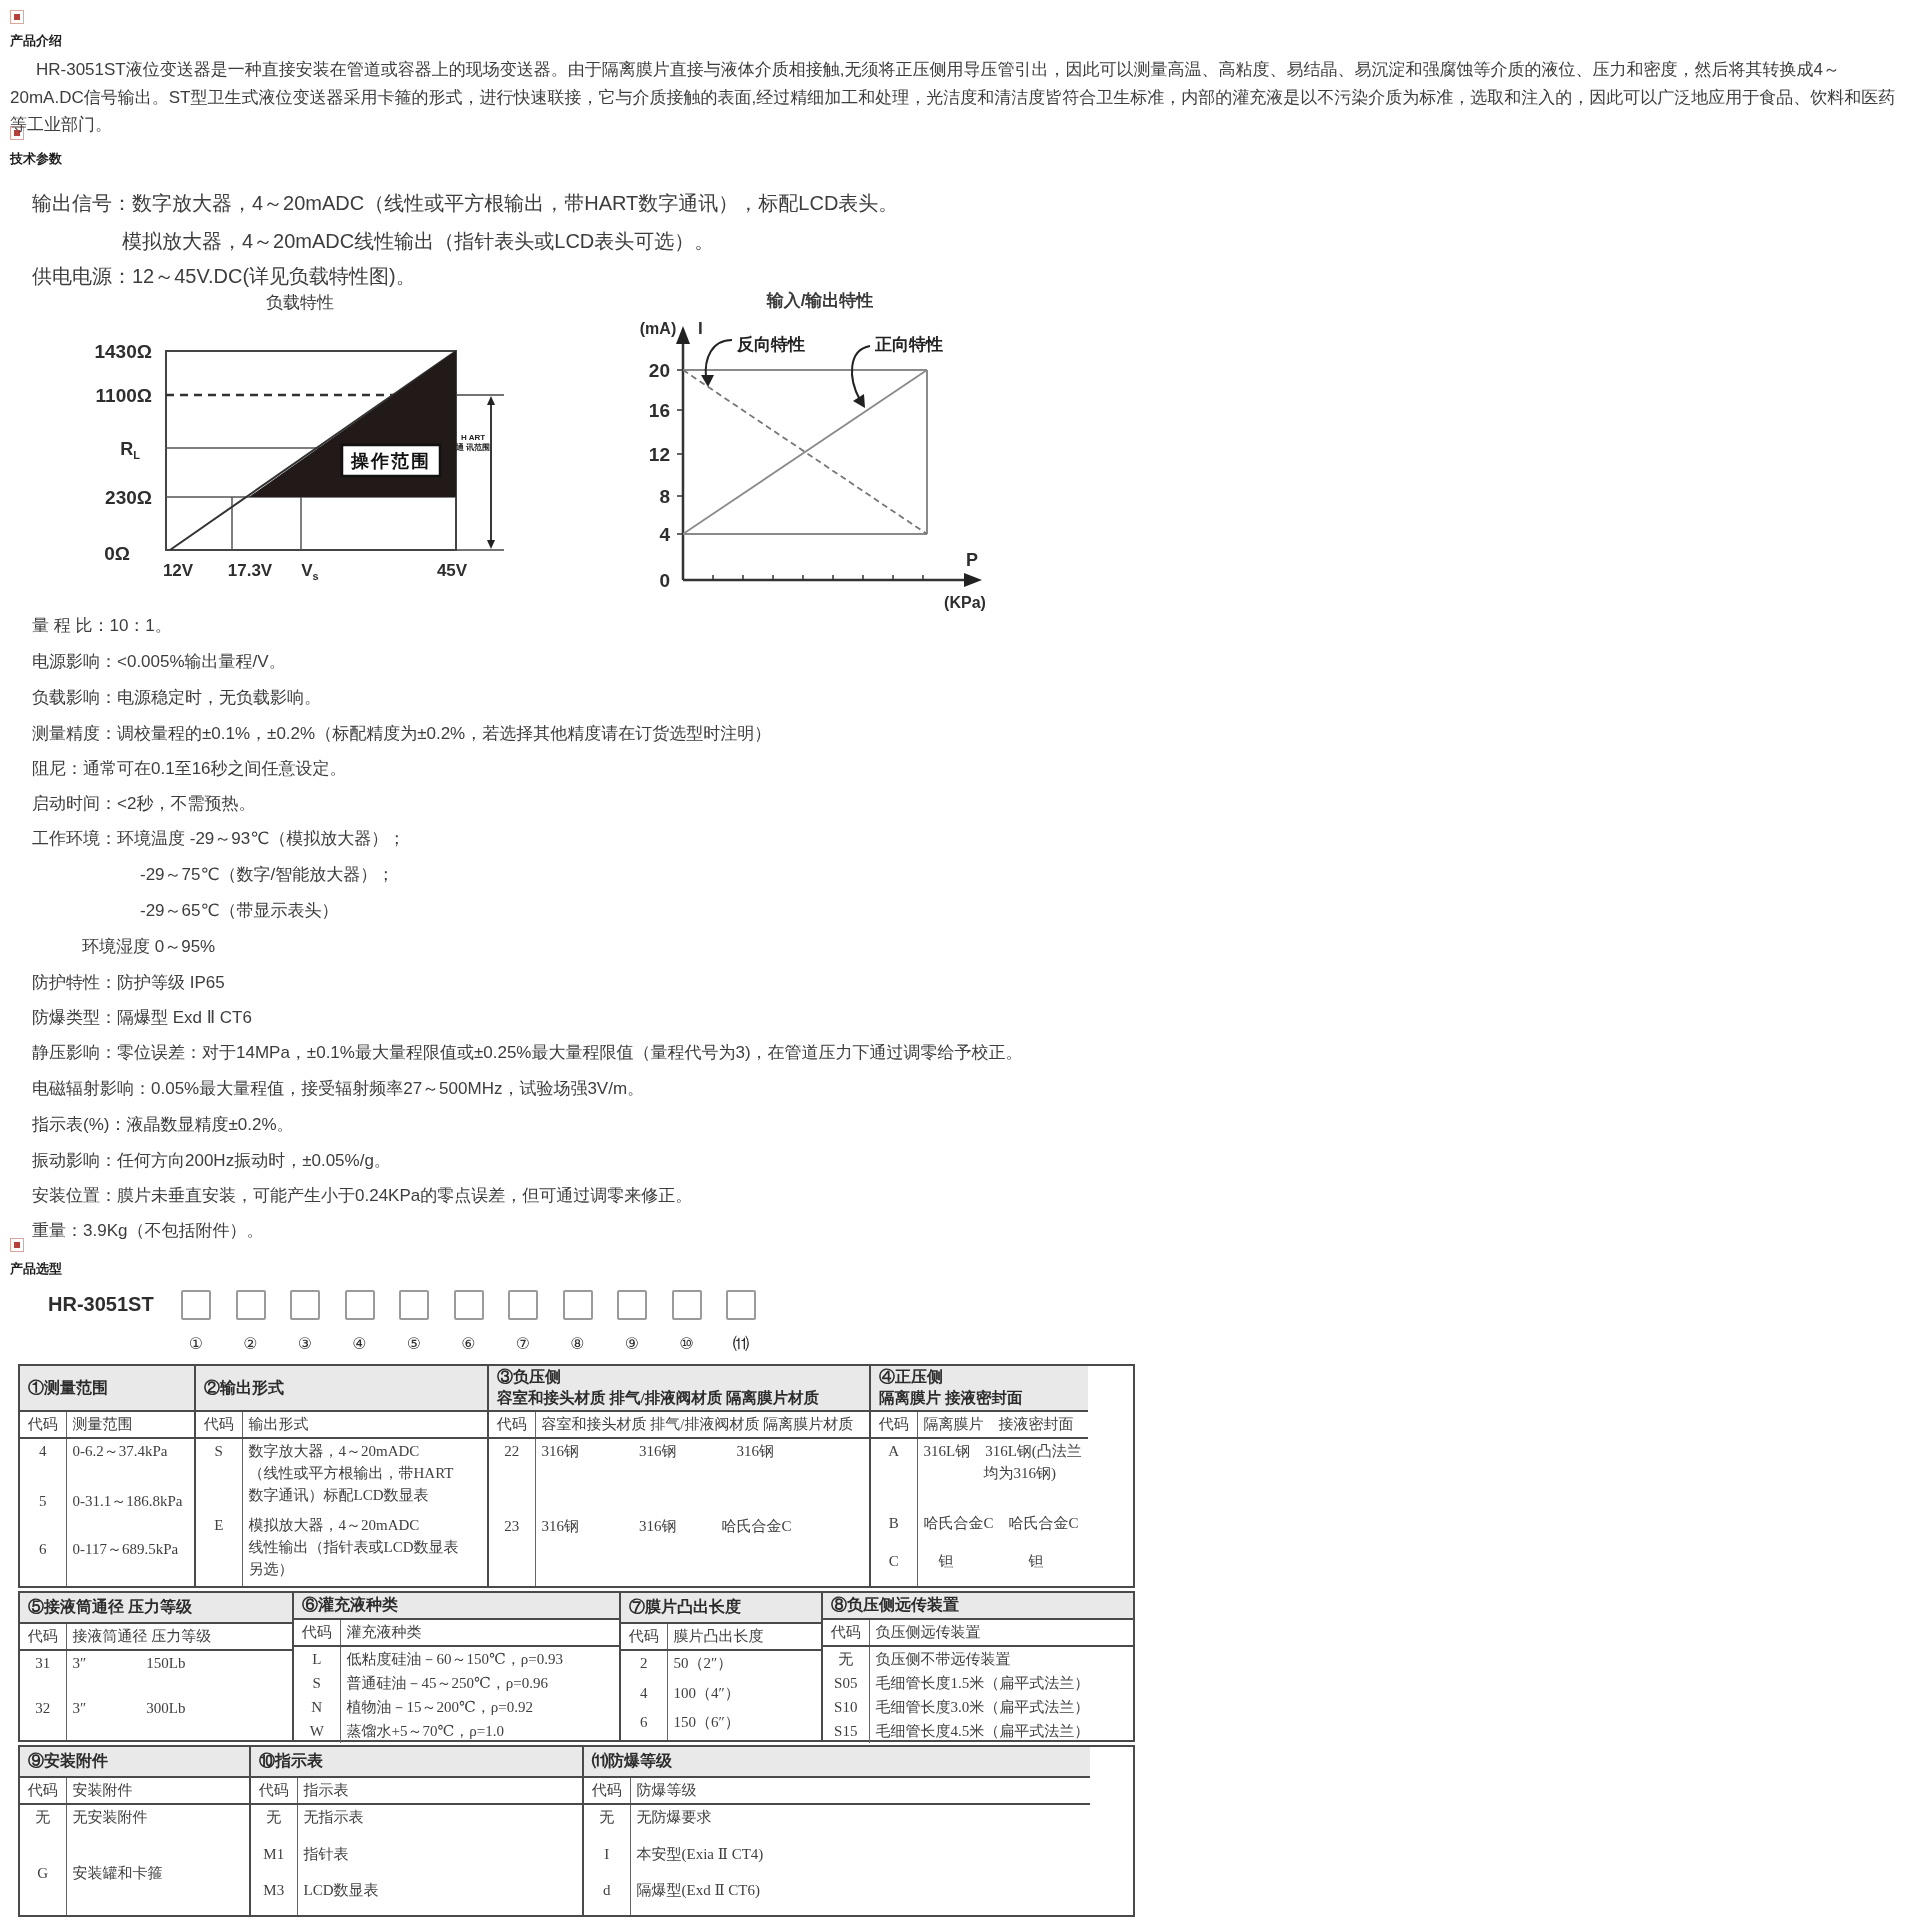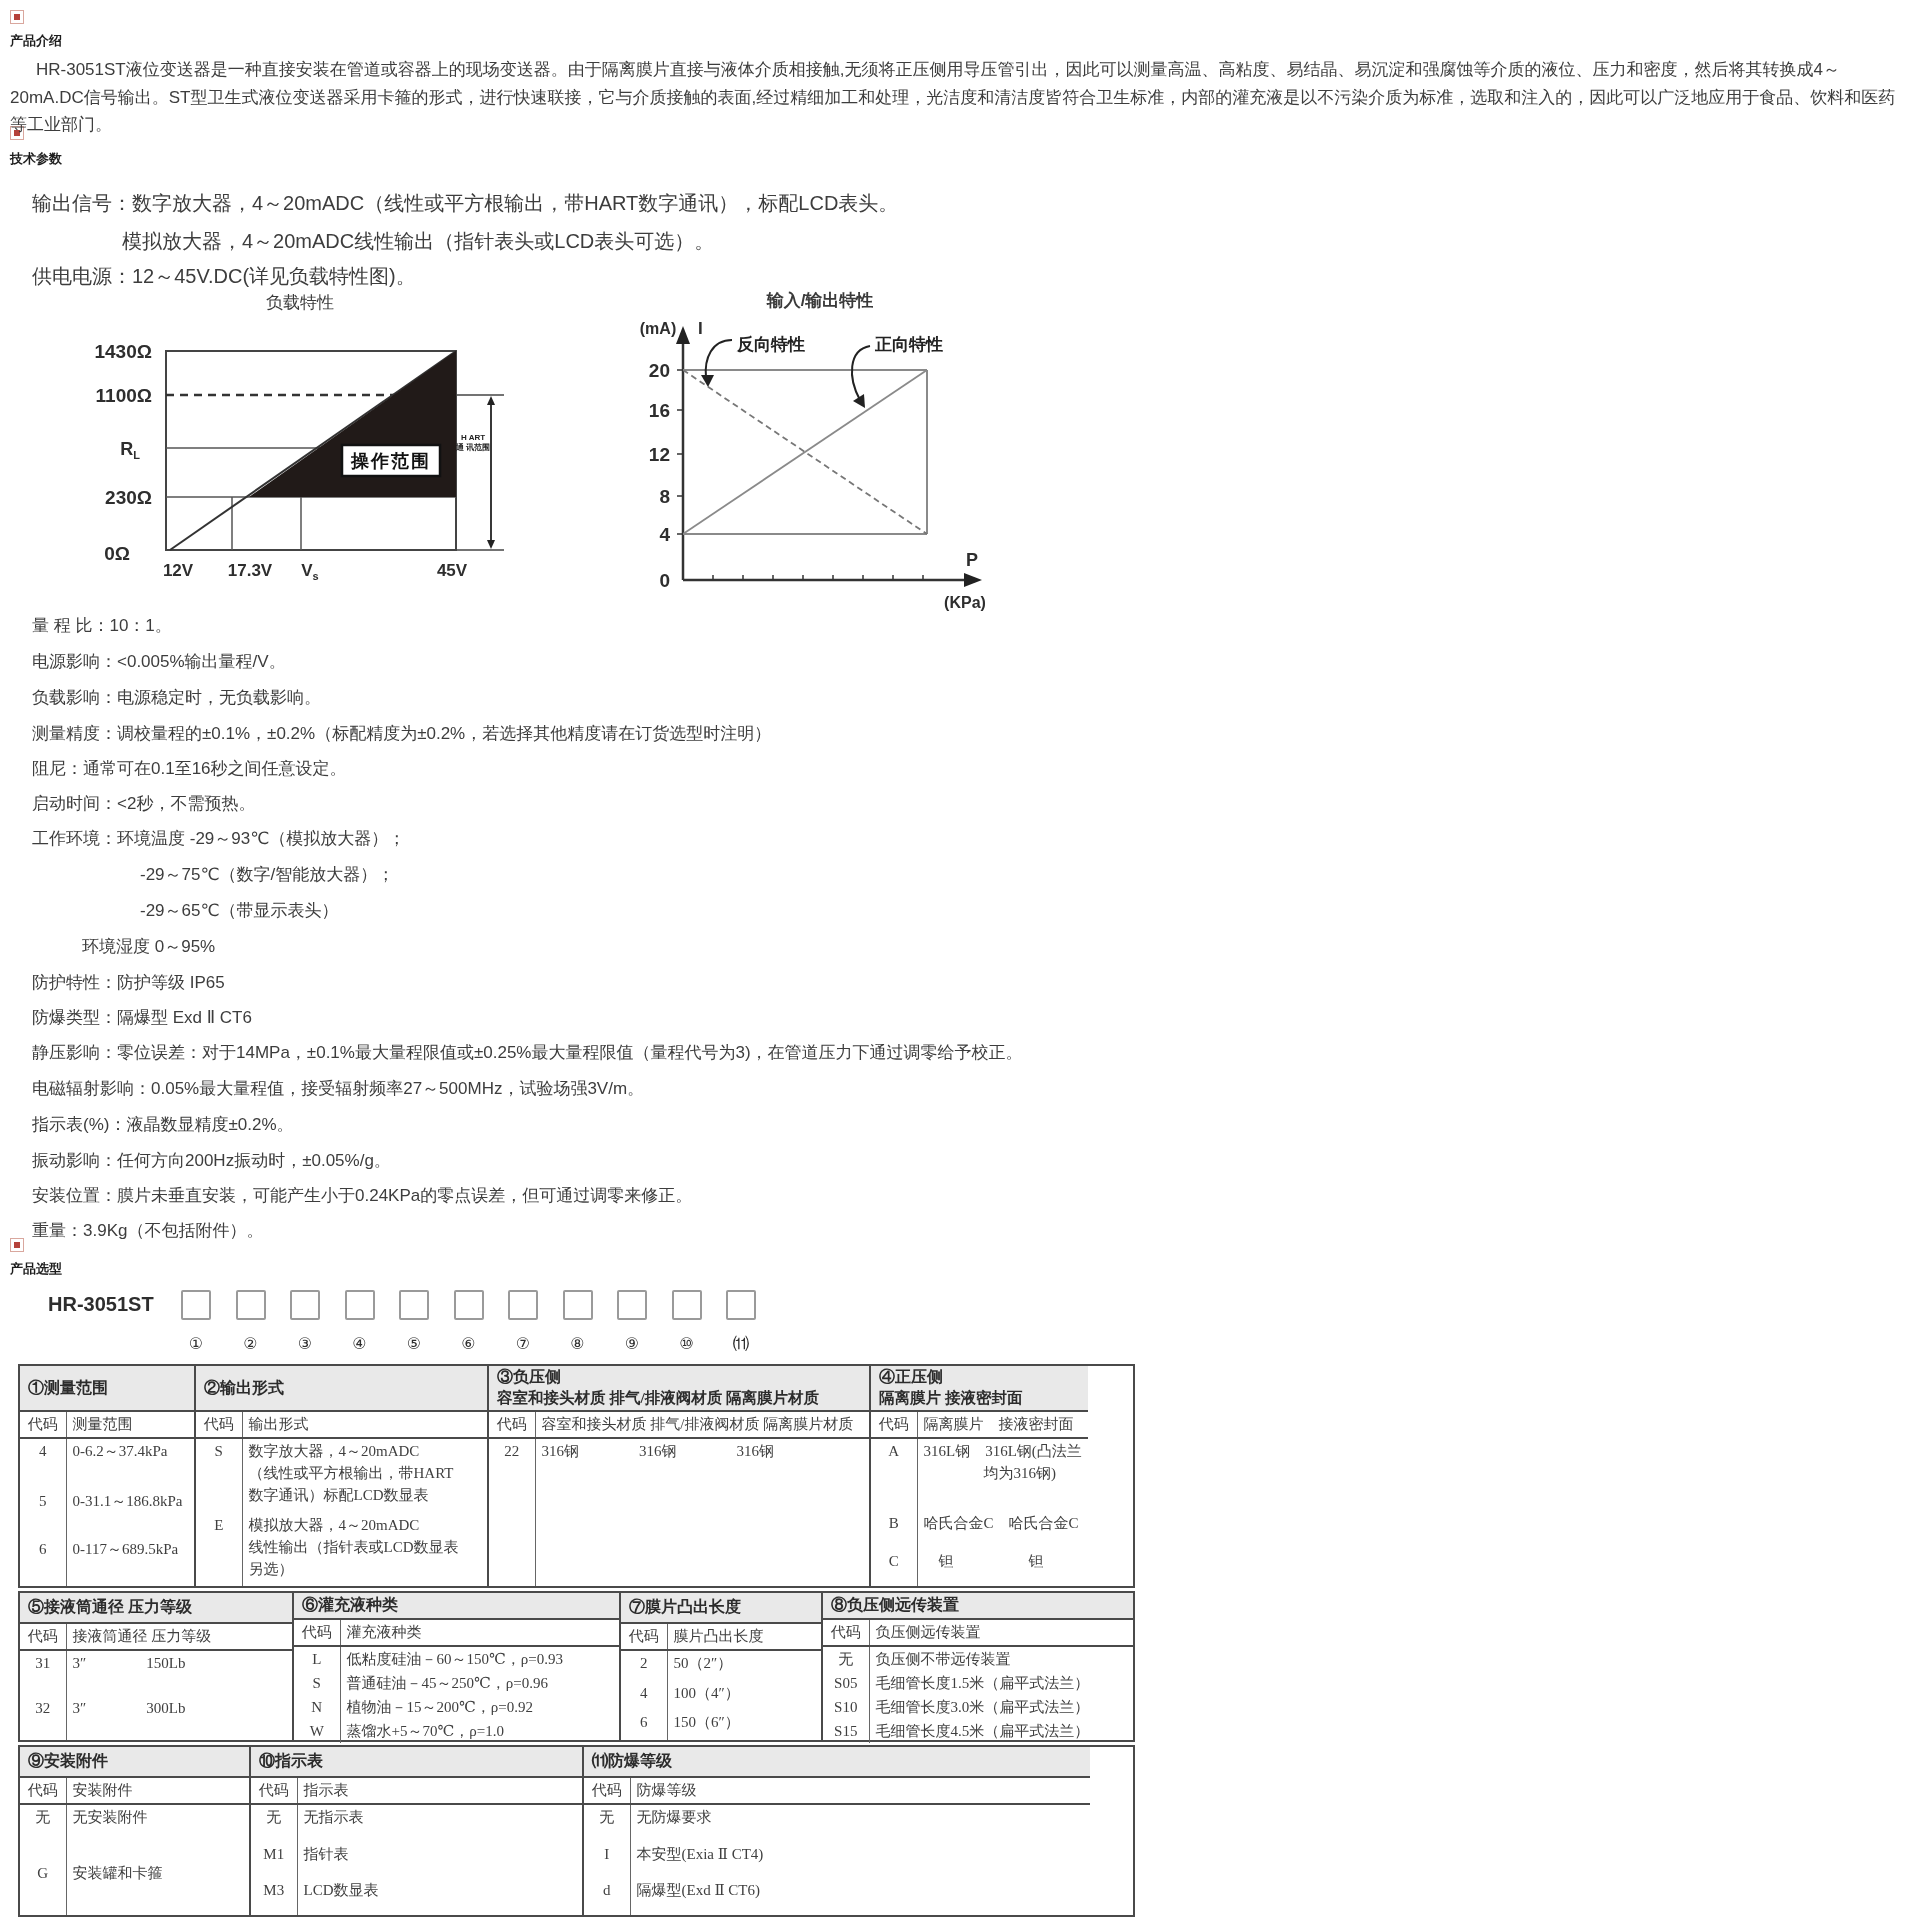--- a/index.html
+++ b/index.html
@@ -297,20 +297,24 @@
             <tr>
               <td class="code">代码</td>
               <td class="desc">容室和接头材质 排气/排液阀材质 隔离膜片材质</td>
             </tr>
           </thead>
       <tbody>
             <tr>
               <td class="code">22</td>
               <td class="desc">316钢　　　　316钢　　　　316钢</td>
             </tr>
+            <tr>
+              <td class="code">23</td>
+              <td class="desc">316钢　　　　316钢　　　哈氏合金C</td>
+            </tr>
           </tbody>
         </table>
     </div>
     <div class="sec" style="width:217px">
       <div class="sec-head">
         <span class="l1"><span>④</span><span>正压侧</span></span>
         <span class="l2">隔离膜片 接液密封面</span>
       </div>
       <table class="sec-table">
           <thead>

